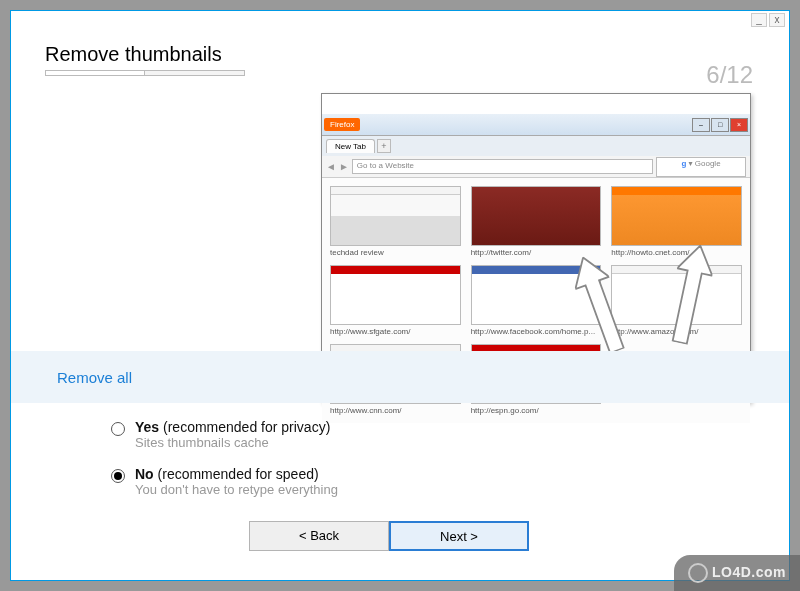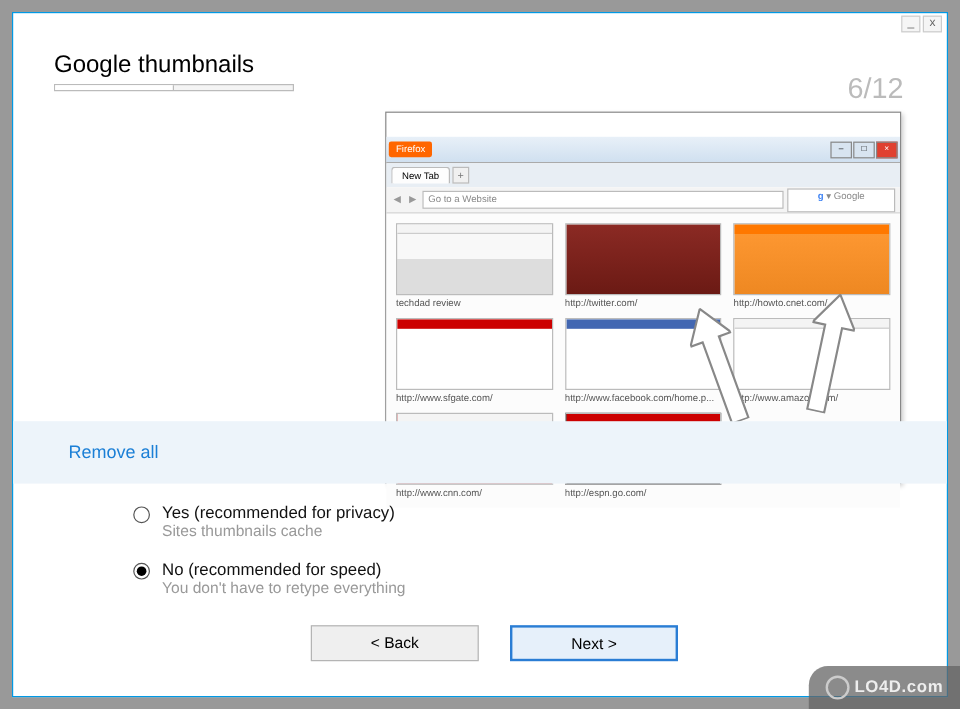--- a/index.html
+++ b/index.html
@@ -264,28 +264,27 @@
       content: "";
       position: absolute;
       left: 2px;
       top: 2px;
       width: 8px;
       height: 8px;
       background: #000;
       border-radius: 50%;
     }
     .opt-text { font-size: 14px; color: #111; }
-    .opt-bold { font-weight: normal; }
+    .opt-bold { font-weight: bold; }
     .opt-sub { font-size: 13px; color: #999; margin-top: 0px; }
     .button-row {
       position: absolute;
-      left: 248px;
+      left: 238px;
       top: 510px;
       display: flex;
-      gap: 26px;
     }
     .wiz-btn {
       width: 140px;
       height: 30px;
       font-size: 13px;
       text-align: center;
       line-height: 28px;
       cursor: pointer;
     }
     .wiz-btn.back {
@@ -325,21 +324,21 @@
 <div class="window">
 
   <div class="titlebar">
     <div class="win-controls">
       <div class="win-ctrl">_</div>
       <div class="win-ctrl">x</div>
     </div>
   </div>
 
   <div class="content">
-    <h1 class="page-title">Google thumbnails</h1>
+    <h1 class="page-title">Remove thumbnails</h1>
     <div class="progress-bar">
       <div class="progress-fill"></div>
     </div>
   </div>
 
   <div class="step-counter">6/12</div>
 
   <div class="preview">
     <div class="preview-titlebar">
       <span class="ff-tag">Firefox</span>

